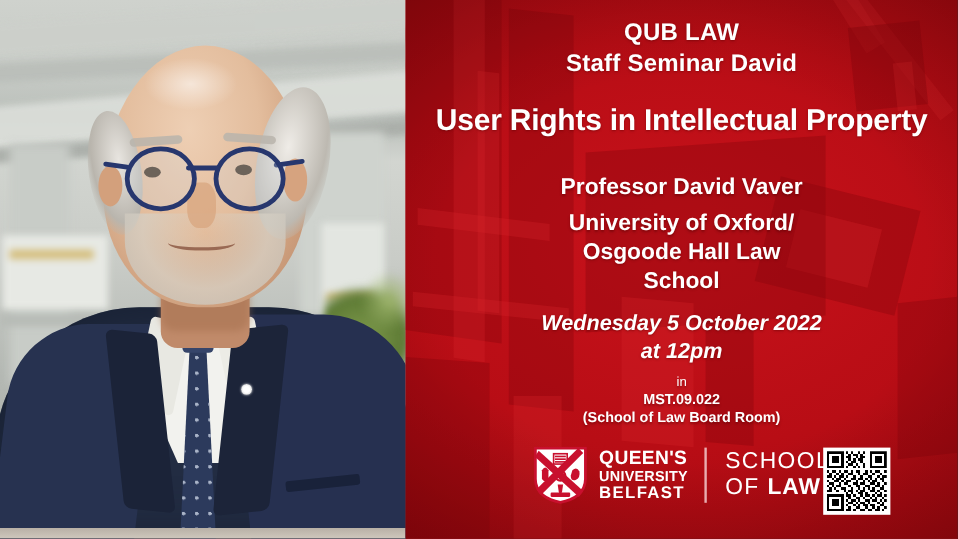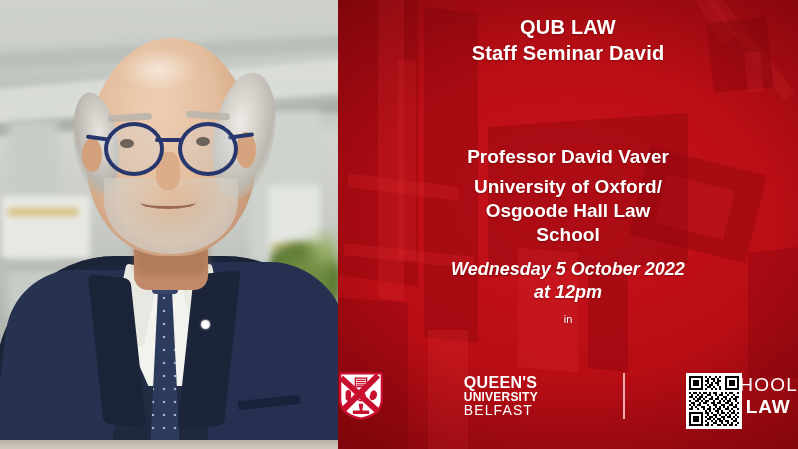--- a/index.html
+++ b/index.html
@@ -156,27 +156,27 @@
   .l-title   {position:absolute;top:86px;left:6px;right:6px;font-size:25px;font-weight:bold;letter-spacing:-.2px;}
   .l-speaker {position:absolute;top:146px;left:0;right:0;font-size:19px;font-weight:bold;}
   .l-affil   {position:absolute;top:175px;left:0;right:0;font-size:19px;font-weight:bold;line-height:1.25;}
   .l-date    {position:absolute;top:258px;left:0;right:0;font-size:18px;font-weight:bold;line-height:1.3;font-style:italic;}
   .l-in      {position:absolute;top:313px;left:0;right:0;font-size:11px;font-weight:normal;}
   .l-room    {position:absolute;top:327px;left:0;right:0;font-size:12px;font-weight:bold;}
   .l-roomname{position:absolute;top:342px;left:0;right:0;font-size:12px;font-weight:bold;}
 
   
   .logo-row{position:absolute;left:0;right:0;top:368px;height:56px;
-            display:flex;align-items:center;justify-content:space-between;gap:0;}
+            display:flex;align-items:center;justify-content:center;gap:0;}
   .crest{width:46px;height:48px;flex:0 0 auto;margin-right:9px;}
   .qub-words{display:flex;flex-direction:column;justify-content:center;color:#fff;text-align:left;
              line-height:1.0;margin-right:14px;}
   .qw1{font-size:16px;font-weight:bold;letter-spacing:.3px;}
   .qw2{font-size:12px;font-weight:bold;letter-spacing:.2px;}
-  .qw3{font-size:14px;font-weight:normal;letter-spacing:1.1px;}
+  .qw3{font-size:14px;font-weight:bold;letter-spacing:1.1px;}
   .divider{width:2px;height:46px;background:#f3c9cb;opacity:.85;margin-right:15px;}
   .sol{display:flex;flex-direction:column;justify-content:center;color:#fff;text-align:left;line-height:1.15;}
   .sol1{font-size:19px;font-weight:300;letter-spacing:1.2px;}
   .sol2{font-size:19px;font-weight:300;letter-spacing:1.2px;}
   .sol2 b{font-weight:bold;letter-spacing:.8px;}
 
   
   .qr-box{position:absolute;left:348px;top:373px;width:56px;height:56px;background:#fff;padding:3px;box-sizing:border-box;}
   .qr-box svg{display:block;width:100%;height:100%;}
 </style>
@@ -254,24 +254,27 @@
     <div class="tex t14"></div>
     <div class="tex dark t15"></div>
     <div class="tex dark t16"></div>
     <div class="tex t17"></div>
     <div class="tex dark t18"></div>
     <div class="vignette"></div>
 
     <div class="content">
       <p class="line l-series1">QUB LAW</p>
       <p class="line l-series2">Staff Seminar David</p>
+      <p class="line l-title">User Rights in Intellectual Property</p>
       <p class="line l-speaker">Professor David Vaver</p>
       <p class="line l-affil">University of Oxford/<br>Osgoode Hall Law<br>School</p>
       <p class="line l-date">Wednesday 5 October 2022<br>at 12pm</p>
       <p class="line l-in">in</p>
+      <p class="line l-room">MST.09.022</p>
+      <p class="line l-roomname">(School of Law Board Room)</p>
 
       <div class="logo-row">
 
         <svg class="crest" viewBox="0 0 100 106">
           <path d="M4 3 H96 V60 C96 86 74 99 50 103 C26 99 4 86 4 60 Z" fill="#ffffff" stroke="#c8102e" stroke-width="5"></path>
 
           <rect x="36" y="12" width="28" height="22" fill="#c8102e"></rect>
           <rect x="39" y="15" width="22" height="16" fill="#ffffff"></rect>
           <rect x="40" y="17" width="20" height="3" fill="#c8102e"></rect>
           <rect x="40" y="22" width="20" height="3" fill="#c8102e"></rect>

